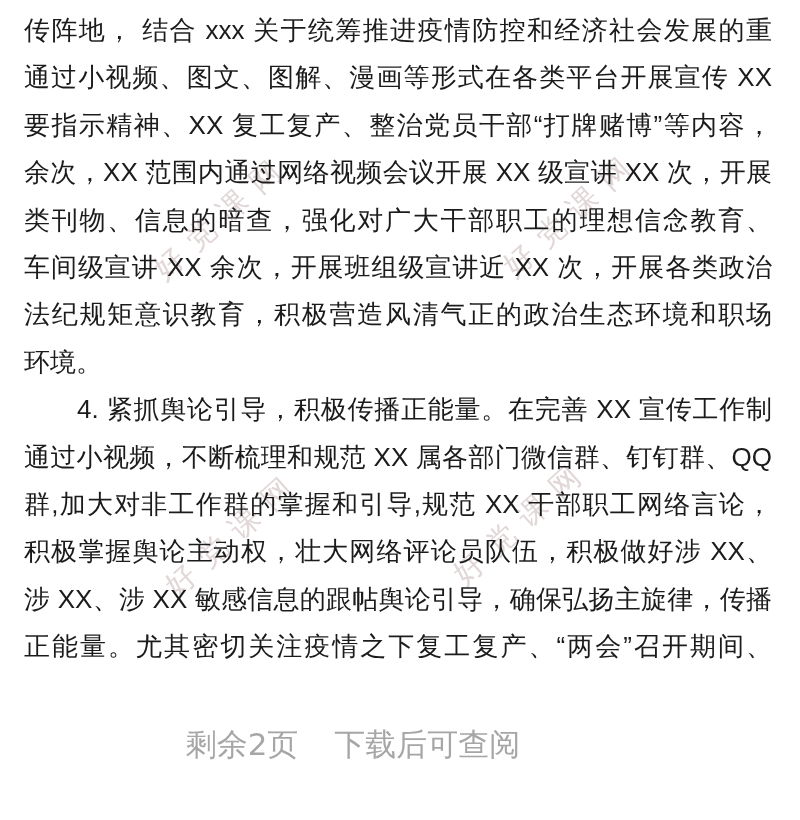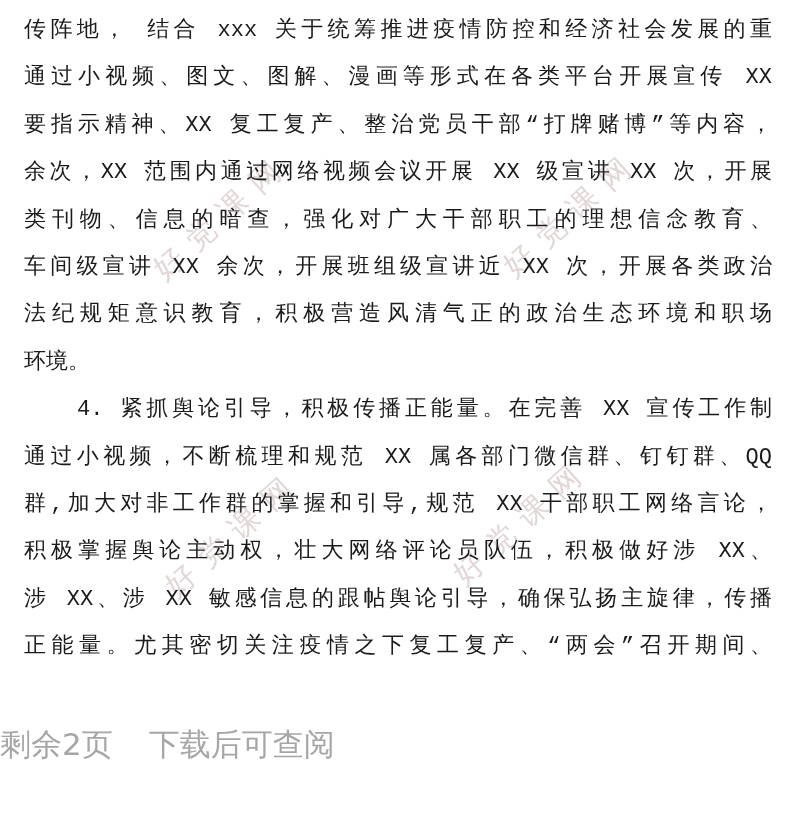--- a/index.html
+++ b/index.html
@@ -32,22 +32,22 @@
   .wm-a { left: 136px; top: 196px; }
   .wm-b { left: 486px; top: 193px; }
   .wm-c { left: 148px; top: 513px; }
   .wm-d { left: 436px; top: 501px; }
   
   .doc {
     position: absolute;
     left: 24px;
     right: 28px;
     top: 7px;
-    font-family: Liberation Mono, monospace;
-    font-size: 22px;
+    font-family: Liberation Sans, sans-serif;
+    font-size: 26px;
     color: #1b1b1b;
   }
   .line {
     height: 47.4px;
     line-height: 47.4px;
     text-align: justify;
     text-align-last: justify;
     overflow: hidden;
   }
   .line--short {
@@ -57,20 +57,21 @@
   .line--indent {
     text-indent: 53px;
   }
   
   .footer {
     position: absolute;
     top: 724px;
     left: 0;
     width: 706px;
     display: flex;
+    justify-content: center;
     gap: 36px;
     font-family: "DejaVu Sans", sans-serif;
     font-size: 31px;
     color: #a6a6a6;
   }
 </style>
 </head>
 <body>
 
 <div class="page">

